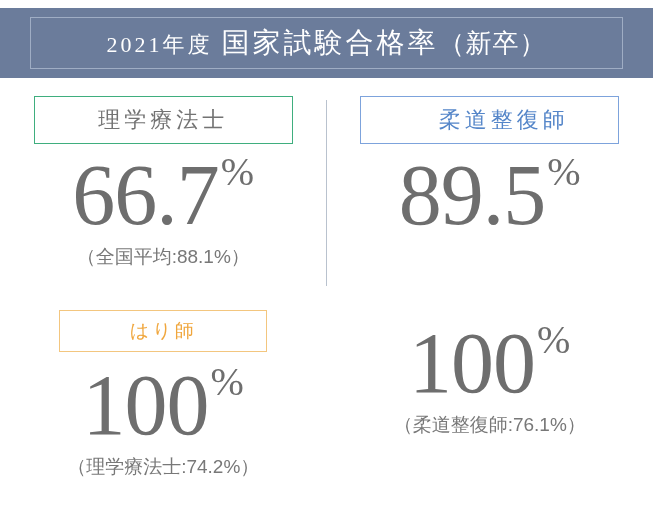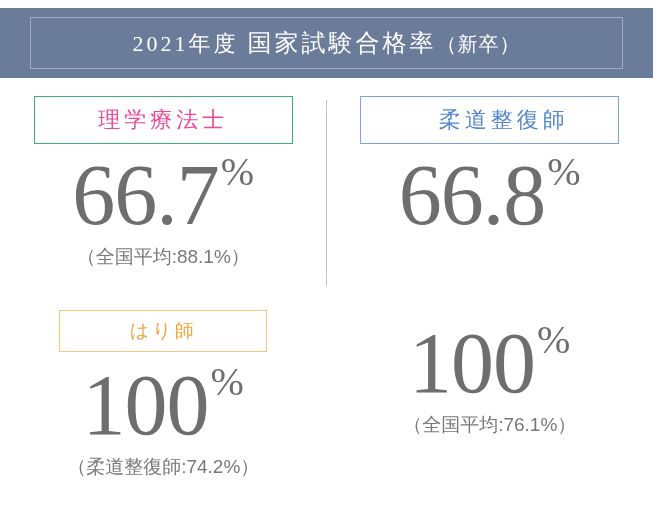--- a/index.html
+++ b/index.html
@@ -49,25 +49,25 @@
     white-space: nowrap;
     display: flex;
     align-items: baseline;
   }
   .header-title .year {
     font-size: 22px;
     letter-spacing: 3px;
     margin-right: 9px;
   }
   .header-title .main {
-    font-size: 24px;
+    font-size: 28px;
     letter-spacing: 3px;
   }
   .header-title .suffix {
-    font-size: 20px;
+    font-size: 26px;
     letter-spacing: 1px;
   }
 
   
   .center-divider {
     position: absolute;
     left: 326px;
     top: 100px;
     width: 1px;
     height: 186px;
@@ -109,21 +109,21 @@
   
   .row-bottom .card-label {
     width: 208px;
     height: 42px;
     font-size: 19px;
     letter-spacing: 3px;
     border-width: 1.5px;
     border-style: solid;
   }
 
-  .label-green  { border-color: #3fae7e; color: #ec4899; }
+  .label-green  { border-color: #3fae7e; color: #737373; }
   .label-blue   { border-color: #7da3dc; color: #5586c9; padding-left: 28px; }
   .label-orange { border-color: #f3c67f; color: #f0a63c; }
 
   .big-value {
     display: flex;
     align-items: flex-start;
     justify-content: center;
     color: #6e6e6e;
     font-family: "Liberation Serif", "DejaVu Serif", serif;
     line-height: 1;
@@ -173,41 +173,41 @@
       <div class="big-value">
         <span class="num">66.7</span>
         <span class="pct">%</span>
       </div>
       <div class="avg-line">（全国平均:88.1%）</div>
     </div>
 
     <div class="card">
       <div class="card-label label-blue">柔道整復師</div>
       <div class="big-value">
-        <span class="num">66.8</span>
+        <span class="num">89.5</span>
         <span class="pct">%</span>
       </div>
     </div>
 
   </div>
 
   <div class="row row-bottom">
 
     <div class="card">
       <div class="card-label label-orange">はり師</div>
       <div class="big-value">
         <span class="num">100</span>
         <span class="pct">%</span>
       </div>
-      <div class="avg-line">（柔道整復師:74.2%）</div>
+      <div class="avg-line">（理学療法士:74.2%）</div>
     </div>
 
     <div class="card">
       <div class="big-value">
         <span class="num">100</span>
         <span class="pct">%</span>
       </div>
-      <div class="avg-line">（全国平均:76.1%）</div>
+      <div class="avg-line">（柔道整復師:76.1%）</div>
     </div>
 
   </div>
 
 </div>
 
 </body></html>

